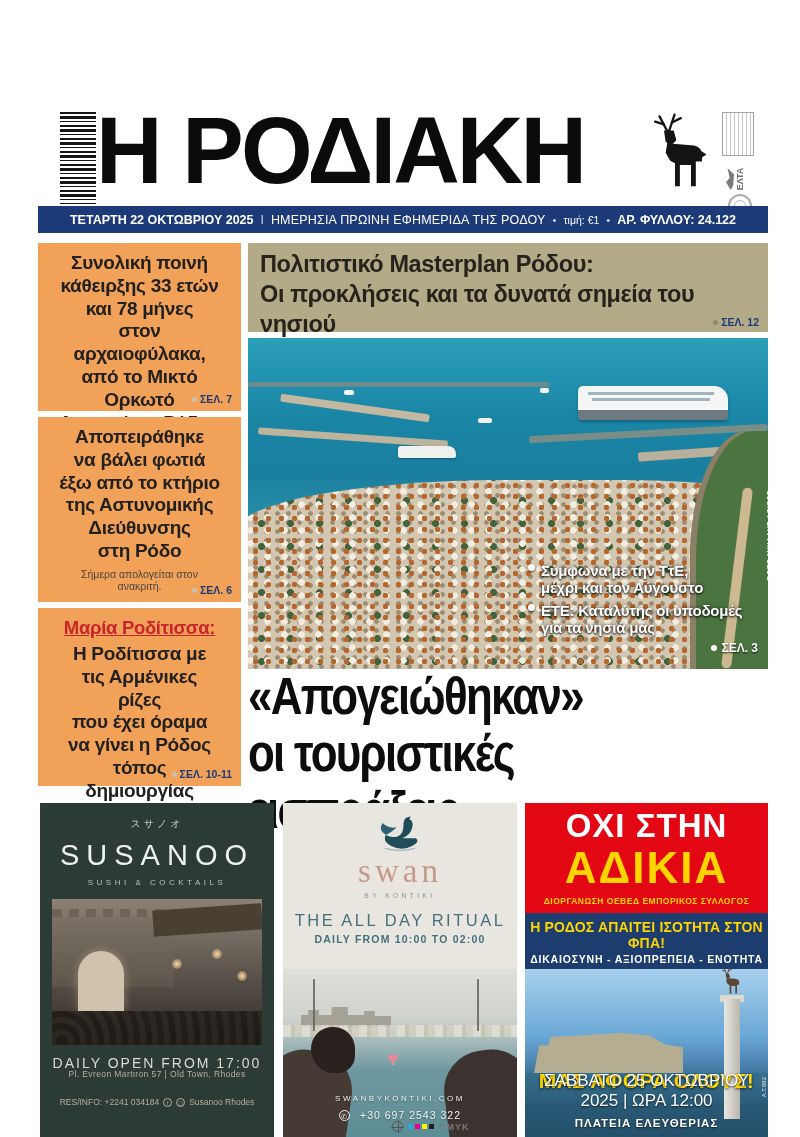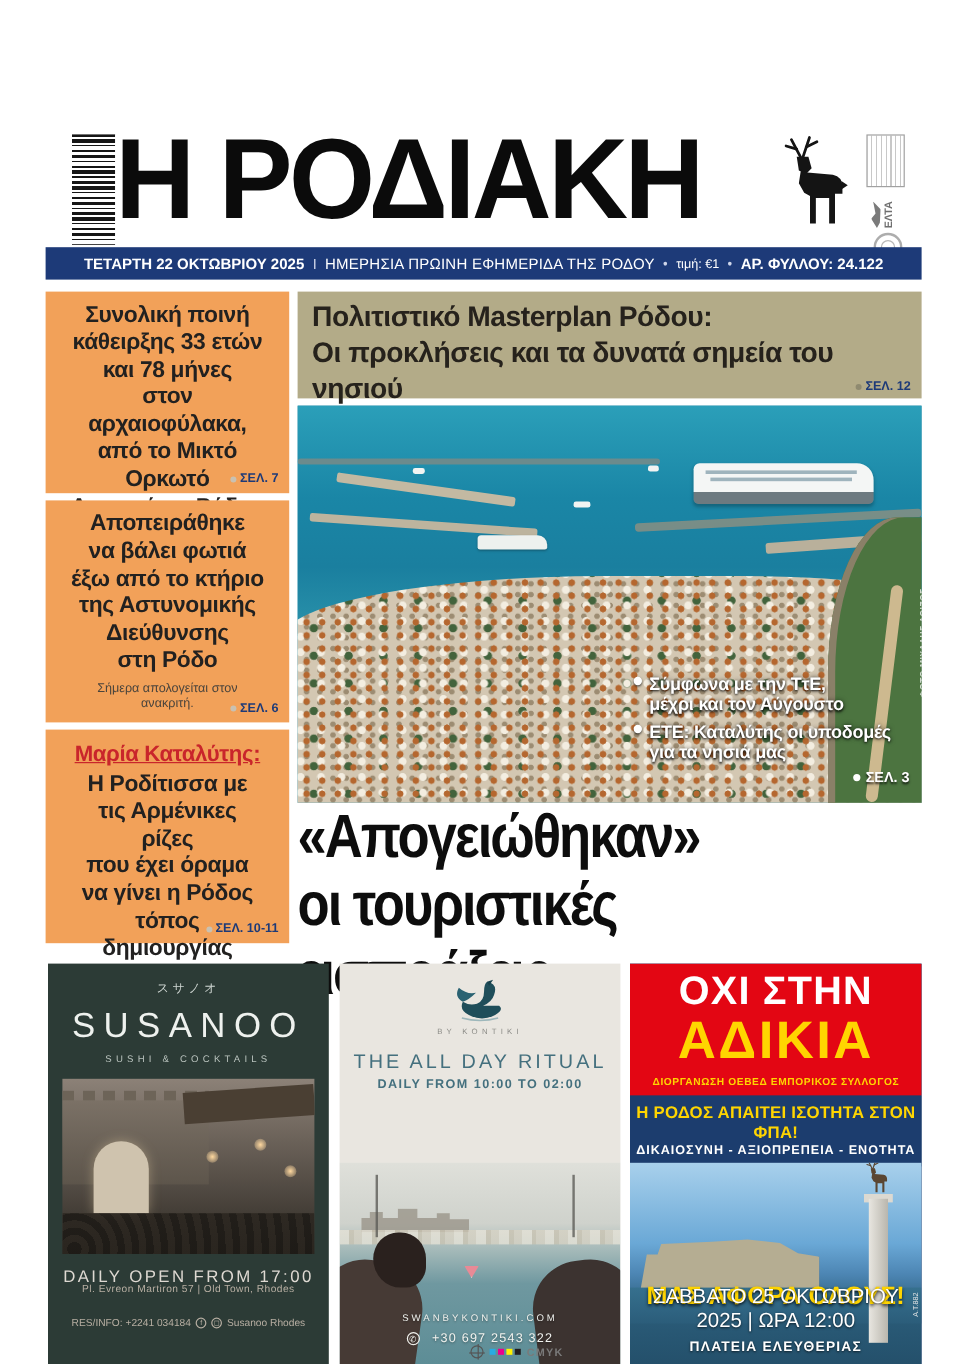--- a/index.html
+++ b/index.html
@@ -231,21 +231,21 @@
 Διεύθυνσης
 στη Ρόδο</div>
     <div class="story-sub">Σήμερα απολογείται στον ανακριτή.</div>
     <div class="page-ref">
       <span class="dot"></span>
       <span class="lbl">ΣΕΛ. 6</span>
     </div>
   </div>
 
   <div class="story-box s3">
-    <div class="story-kicker">Μαρία Καταλύτης:</div>
+    <div class="story-kicker">Μαρία Ροδίτισσα:</div>
     <div class="story-title">Η Ροδίτισσα με
 τις Αρμένικες ρίζες
 που έχει όραμα
 να γίνει η Ρόδος
 τόπος δημιουργίας</div>
     <div class="page-ref">
       <span class="dot"></span>
       <span class="lbl">ΣΕΛ. 10-11</span>
     </div>
   </div>
@@ -319,20 +319,21 @@
     </div>
   </div>
 
   <div class="ad ad-swan">
     <svg class="sw-logo" width="52" height="42" viewBox="0 0 60 50">
       <path d="M37 6 Q48 8 44 19 Q42 26 33 30 L49 30 Q54 34 45 39 Q32 46 19 39 Q9 34 13 26 Q19 30 27 28 Q34 25 34 16 Q34 8 37 6 Z" fill="#1f4e5a"></path>
       <path d="M13 26 Q4 21 9 12 Q17 19 26 17 Q19 24 13 26 Z" fill="#2a6272"></path>
       <path d="M37 6 L43 4 L39 10 Z" fill="#16414c"></path>
       <path d="M12 42 Q30 47 48 42" stroke="#9db7bb" stroke-width="1.5" fill="none"></path>
     </svg>
+    <div class="sw-name">swan</div>
     <div class="sw-by">BY KONTIKI</div>
     <div class="sw-ritual">THE ALL DAY RITUAL</div>
     <div class="sw-hours">DAILY FROM 10:00 TO 02:00</div>
     <div class="sw-photo">
       <div class="sw-castle"></div>
       <div class="sw-town"></div>
       <div class="sw-mast" style="left:30px;"></div>
       <div class="sw-mast" style="right:38px;"></div>
       <div class="sw-person pL"></div>
       <div class="sw-hairL"></div>

